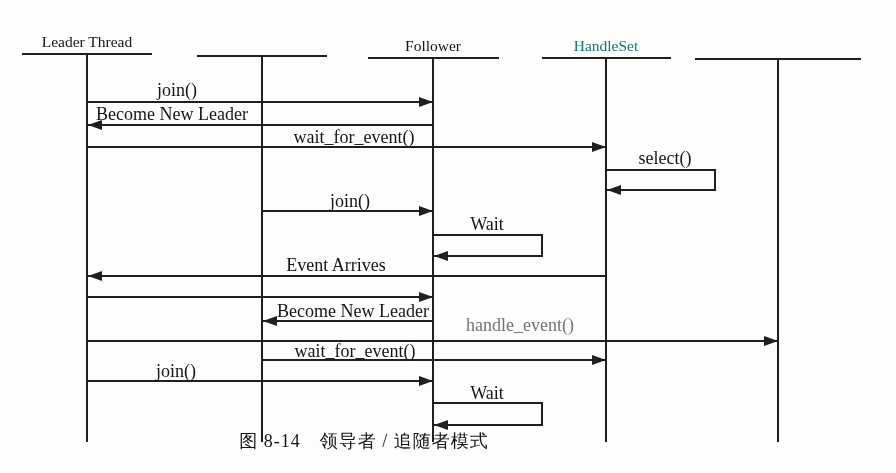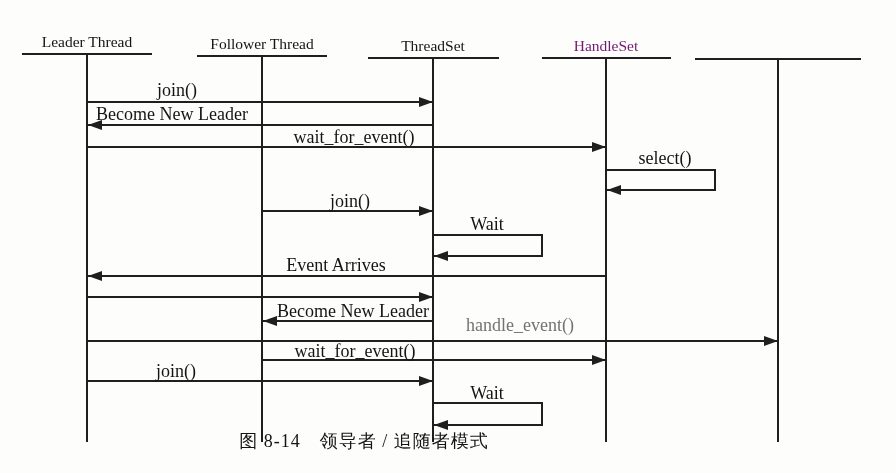--- a/index.html
+++ b/index.html
@@ -39,27 +39,26 @@
   }
 </style>
 </head>
 <body>
 
 <div class="page">
   <div id="diagram" class="diagram">
       <div class="abs actor-label" style="left: 87px; top: 5px; color: rgb(20, 20, 20);">Leader Thread</div>
       <div class="abs hline" style="left: 22px; top: 25px; width: 130px; background: rgb(31, 31, 31);"></div>
       <div class="abs vline" style="left: 86.15px; top: 25px; height: 389px; background: rgb(31, 31, 31);"></div>
-      <div class="abs actor-label" style="left: 262px; top: 7px; color: rgb(20, 20, 20);">Follower Thread</div>
       <div class="abs hline" style="left: 197px; top: 27px; width: 130px; background: rgb(31, 31, 31);"></div>
       <div class="abs vline" style="left: 261.15px; top: 27px; height: 387px; background: rgb(31, 31, 31);"></div>
-      <div class="abs actor-label" style="left: 433px; top: 9px; color: rgb(20, 20, 20);">ThreadSet</div>
+      <div class="abs actor-label" style="left: 433px; top: 9px; color: rgb(20, 20, 20);">Follower</div>
       <div class="abs hline" style="left: 367.5px; top: 29px; width: 131px; background: rgb(31, 31, 31);"></div>
       <div class="abs vline" style="left: 432.15px; top: 29px; height: 385px; background: rgb(31, 31, 31);"></div>
-      <div class="abs actor-label" style="left: 606px; top: 9px; color: #701a75;">HandleSet</div>
+      <div class="abs actor-label" style="left: 606px; top: 9px; color: #0f766e;">HandleSet</div>
       <div class="abs hline" style="left: 541.5px; top: 29px; width: 129px; background: rgb(31, 31, 31);"></div>
       <div class="abs vline" style="left: 605.15px; top: 29px; height: 385px; background: rgb(31, 31, 31);"></div>
       <div class="abs hline" style="left: 695px; top: 30px; width: 166px; background: rgb(31, 31, 31);"></div>
       <div class="abs vline" style="left: 777.15px; top: 30px; height: 384px; background: rgb(31, 31, 31);"></div>
       <div class="abs hline" style="left: 87px; top: 73px; width: 346px; background: rgb(31, 31, 31);"></div>
       <div class="abs arrowhead" style="top: 68.85px; border-top: 5px solid transparent; border-bottom: 5px solid transparent; left: 419px; border-left: 14px solid rgb(31, 31, 31);"></div>
       <div class="abs msg-label" style="left: 177px; top: 53px; color: rgb(20, 20, 20);">join()</div>
       <div class="abs hline" style="left: 87px; top: 96px; width: 346px; background: rgb(31, 31, 31);"></div>
       <div class="abs arrowhead" style="top: 91.85px; border-top: 5px solid transparent; border-bottom: 5px solid transparent; left: 88px; border-right: 14px solid rgb(31, 31, 31);"></div>
       <div class="abs msg-label" style="left: 172px; top: 77px; color: rgb(20, 20, 20);">Become New Leader</div>

